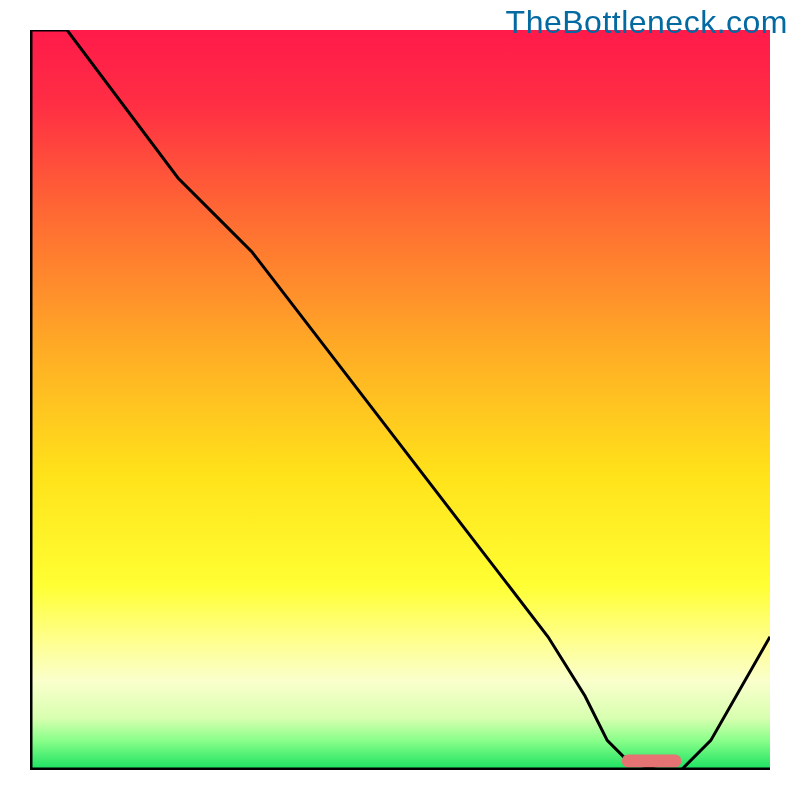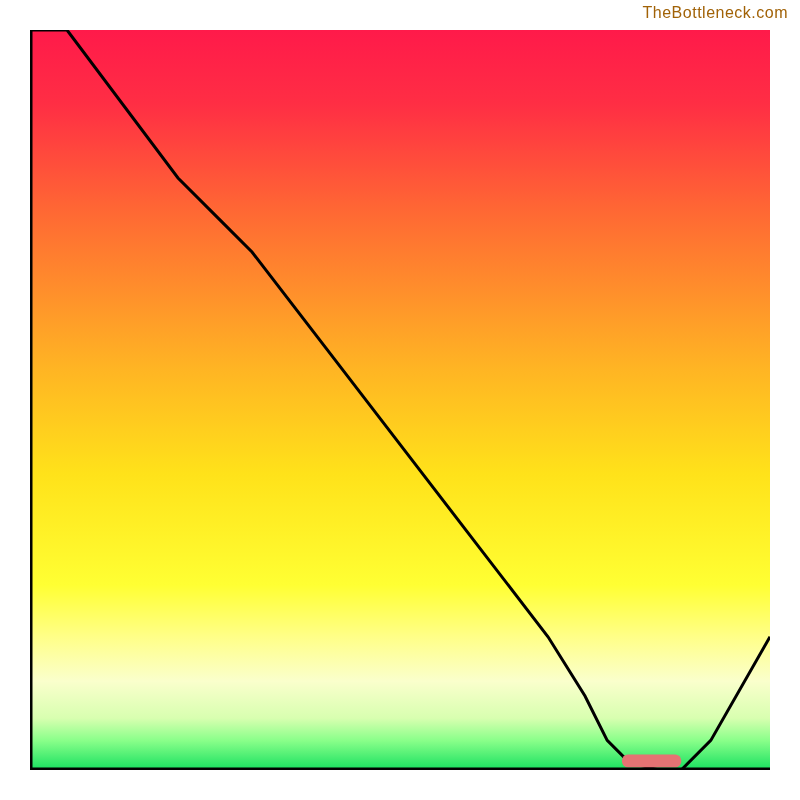--- a/index.html
+++ b/index.html
@@ -8,22 +8,22 @@
     width: 800px;
     height: 800px;
     background: #ffffff;
     font-family: Arial, sans-serif;
     position: relative;
   }
   .watermark {
     position: absolute;
     top: 4px;
     right: 12px;
-    font-size: 16px;
-    color: #a16207;
+    font-size: 32px;
+    color: #0369a1;
     font-weight: normal;
     letter-spacing: 0.5px;
     z-index: 10;
   }
   .chart-area {
     position: absolute;
     top: 30px;
     left: 30px;
     width: 740px;
     height: 740px;

